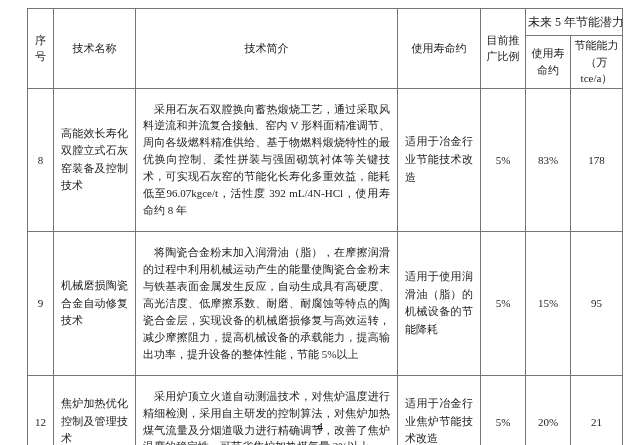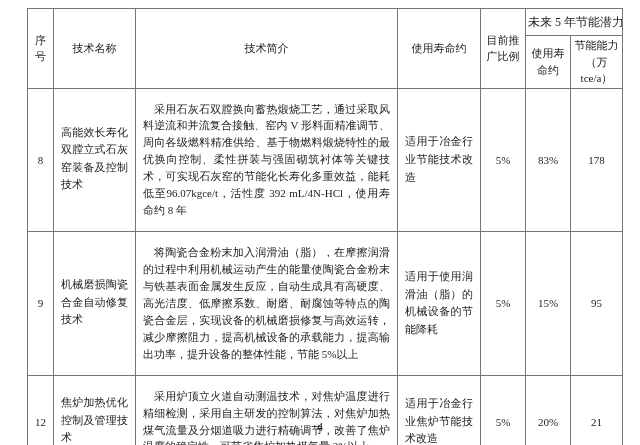--- a/index.html
+++ b/index.html
@@ -46,21 +46,20 @@
   tr.r9  { height: 120px; }
   tr.r10 { height: 77px; }
   td.c-no, td.c-current, td.c-expected, td.c-capacity {
     text-align: center;
     padding: 1px 2px;
   }
   td.c-name {
     text-align: justify;
     line-height: 1.6;
     padding: 2px 7px;
-    font-family: Liberation Mono, monospace;
   }
   td.c-scope {
     text-align: justify;
     line-height: 1.6;
     padding: 2px 7px;
     margin-left: 8px;
   }
   td.c-intro {
     text-align: justify;
     text-indent: 1em;

